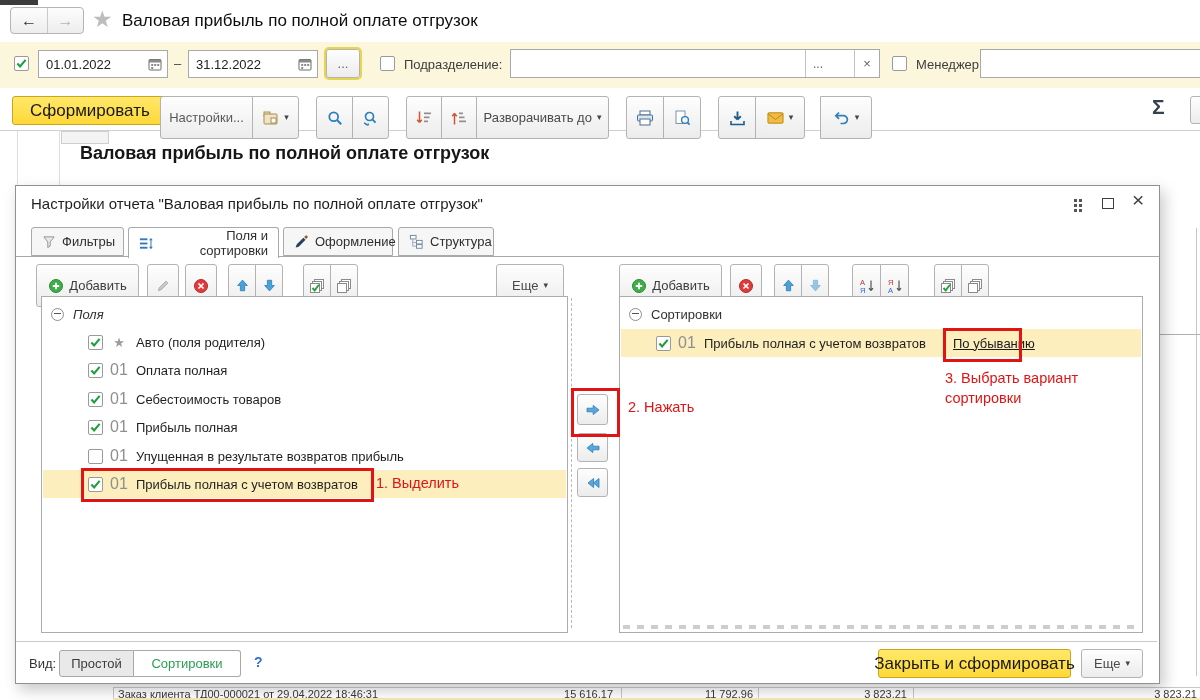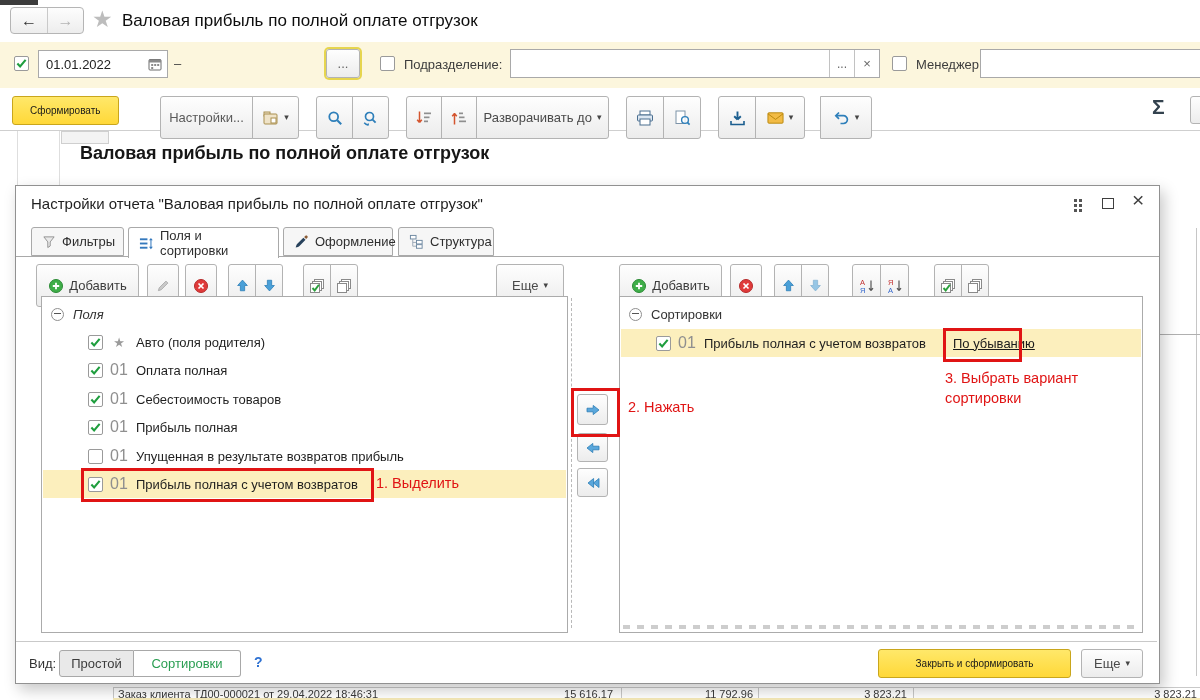--- a/index.html
+++ b/index.html
@@ -3,42 +3,42 @@
 <meta charset="utf-8">
 <style>
   html,body{margin:0;padding:0;background:#fff;}
   #screen{position:relative;width:1200px;height:700px;overflow:hidden;background:#fff;
           font-family:"Liberation Sans","DejaVu Sans",sans-serif;font-size:13px;color:#222;}
   .abs{position:absolute;box-sizing:border-box;}
   .flex{display:flex;align-items:center;}
   .btn{display:inline-flex;align-items:center;justify-content:center;gap:5px;
        background:linear-gradient(#fefefe,#ececec);border:1px solid #b3b3b3;border-radius:3px;
        color:#3c3c3c;font-size:13px;box-sizing:border-box;height:43px;padding:0 10px;cursor:pointer;white-space:nowrap;}
-  .btn-yellow{background:linear-gradient(#ffe86a,#ffd838);border-color:#c9a61c;color:#191919;font-size:10px;}
+  .btn-yellow{background:linear-gradient(#ffe86a,#ffd838);border-color:#c9a61c;color:#191919;font-size:17px;}
   .grp{display:flex;position:absolute;}
   .grp .btn{border-radius:0;margin-left:-1px;}
   .grp .btn:first-child{border-radius:3px 0 0 3px;margin-left:0;}
   .grp .btn:last-child{border-radius:0 3px 3px 0;}
   .icon-btn{padding:0;}
   .caret{font-size:9px;color:#454545;line-height:1;}
   .cb{width:15px;height:15px;background:#fff;border:1px solid #9a9a9a;border-radius:2px;
       display:inline-flex;align-items:center;justify-content:center;box-sizing:border-box;flex:none;}
-  .input{background:#fff;border:1px solid #a9a9a9;box-sizing:border-box;display:flex;align-items:center;}
+  .input{background:#fff;border:1px solid #a9a9a9;box-sizing:border-box;display:flex;align-items:center;gap:24px;}
   .input input{border:none;outline:none;flex:1;min-width:0;font:13px "Liberation Sans",sans-serif;color:#222;padding:0 7px;background:transparent;}
   .exp{width:11px;height:11px;border:1px solid #8f8f8f;border-radius:50%;position:relative;background:#fff;flex:none;}
   .exp::after{content:"";position:absolute;left:2px;right:2px;top:4px;height:1px;background:#555;}
   .row{position:absolute;left:1px;right:1px;height:28px;display:flex;align-items:center;}
   .row.sel{background:#fcefbd;}
   .marker{color:#8f8f8f;font-size:16px;width:22px;text-align:center;flex:none;}
   .lbl{font-size:13px;color:#1f1f1f;white-space:nowrap;}
   .panel{position:absolute;background:#fff;border:1px solid #ababab;}
   .redbox{position:absolute;border:3px solid #e01414;z-index:8;pointer-events:none;}
   .ann{position:absolute;color:#e01414;font-size:14.5px;white-space:nowrap;z-index:8;}
   .tab{position:absolute;top:41px;height:29px;display:flex;align-items:center;gap:6px;padding:0 10px;
-       border:1px solid #a9a9a9;border-radius:3px 3px 0 0;background:#f6f6f6;box-sizing:border-box;color:#2e2e2e;cursor:pointer;}
+       border:1px solid #a9a9a9;border-radius:3px 3px 0 0;background:#f6f6f6;box-sizing:border-box;color:#2e2e2e;cursor:pointer;text-align:right;}
   .tab.active{background:#fff;height:31px;z-index:3;border-bottom:none;}
   .tabline{position:absolute;left:0;right:0;top:70px;height:1px;background:#a9a9a9;z-index:1;}
   .dialog{position:absolute;left:15px;top:185px;width:1143px;height:497px;background:#fff;
           border:1px solid #919191;box-shadow:4px 6px 14px rgba(0,0,0,.22);z-index:10;}
   .dots6{width:3px;height:3px;background:#555;border-radius:0;
          box-shadow:5px 0 0 #555,0 5px 0 #555,5px 5px 0 #555,0 10px 0 #555,5px 10px 0 #555;}
   .num{font-size:11px;color:#3a3a3a;text-align:right;position:absolute;white-space:nowrap;}
   .seg{display:inline-flex;align-items:center;justify-content:center;height:27px;box-sizing:border-box;
        border:1px solid #a8a8a8;font-size:13px;cursor:pointer;}
   svg{display:block;flex:none;}
@@ -69,20 +69,33 @@
             <rect x="1" y="2.5" width="12" height="10.5" rx="1" fill="#fff" stroke="#6d6d6d"></rect>
             <rect x="1" y="2.5" width="12" height="3" fill="#8a8a8a"></rect>
             <rect x="3.2" y="7" width="2" height="2" fill="#8a8a8a"></rect>
             <rect x="6.2" y="7" width="2" height="2" fill="#8a8a8a"></rect>
             <rect x="9.2" y="7" width="2" height="2" fill="#8a8a8a"></rect>
             <rect x="3.2" y="10" width="2" height="2" fill="#8a8a8a"></rect>
           </svg>
       </span>
     </div>
     <span class="abs" style="left:174px;top:14px;color:#444;">–</span>
+    <div class="input abs" style="left:188px;top:8px;width:130px;height:28px;">
+      <input value="31.12.2022" style="">
+      <span style="padding-right:5px;">
+        <svg width="14" height="14" viewBox="0 0 14 14">
+            <rect x="1" y="2.5" width="12" height="10.5" rx="1" fill="#fff" stroke="#6d6d6d"></rect>
+            <rect x="1" y="2.5" width="12" height="3" fill="#8a8a8a"></rect>
+            <rect x="3.2" y="7" width="2" height="2" fill="#8a8a8a"></rect>
+            <rect x="6.2" y="7" width="2" height="2" fill="#8a8a8a"></rect>
+            <rect x="9.2" y="7" width="2" height="2" fill="#8a8a8a"></rect>
+            <rect x="3.2" y="10" width="2" height="2" fill="#8a8a8a"></rect>
+          </svg>
+      </span>
+    </div>
     <button class="btn abs" style="left:326px;top:7px;width:34px;height:29px;color:#666;box-shadow:0 0 0 2px #e6d54e;">...</button>
     <span class="cb abs" style="left:380px;top:14px;"></span>
     <span class="abs" style="left:404px;top:15px;color:#3d3d3d;">Подразделение:</span>
     <div class="input abs" style="left:510px;top:7px;width:370px;height:29px;">
       <input value="" style="">
       <span class="flex" style="width:24px;height:100%;justify-content:center;border-left:1px solid #c2c2c2;color:#666;font-size:12px;">...</span>
       <span class="flex" style="width:24px;height:100%;justify-content:center;border-left:1px solid #c2c2c2;color:#666;font-size:13px;">×</span>
     </div>
     <span class="cb abs" style="left:892px;top:14px;"></span>
     <span class="abs" style="left:916px;top:15px;color:#3d3d3d;">Менеджер:</span>

